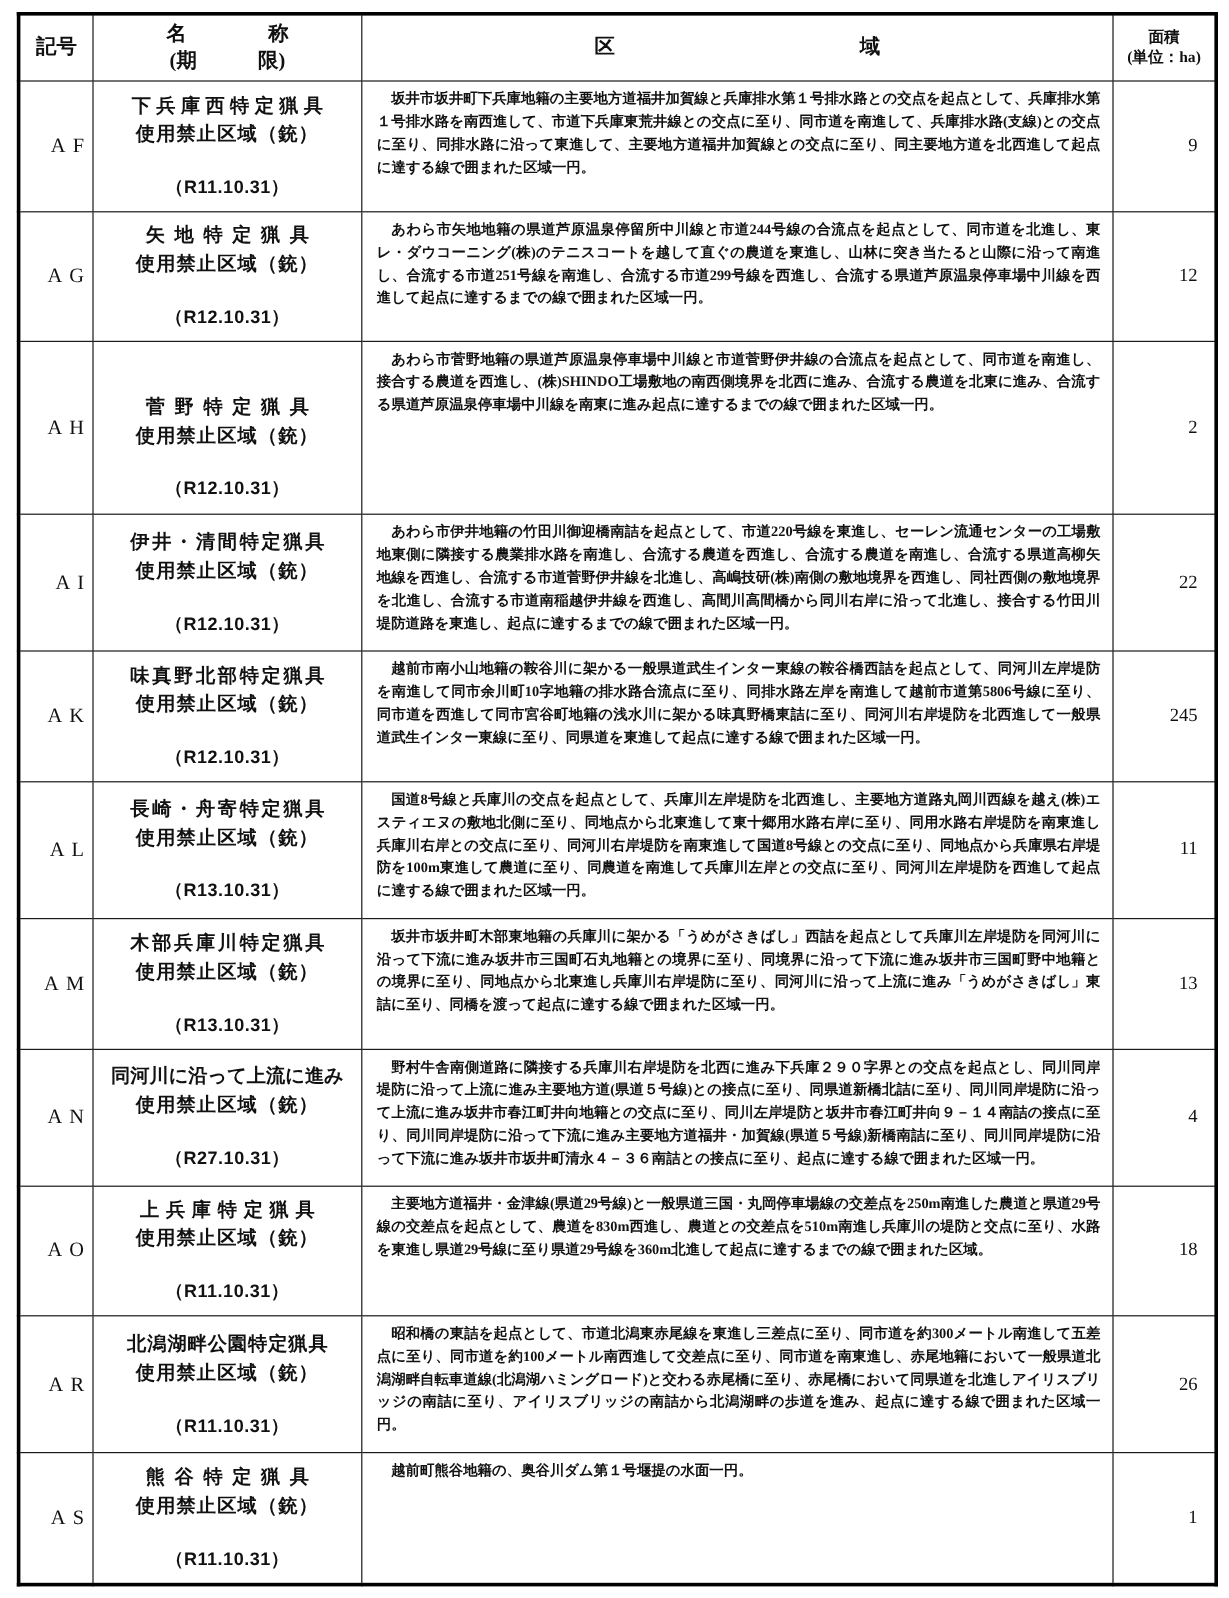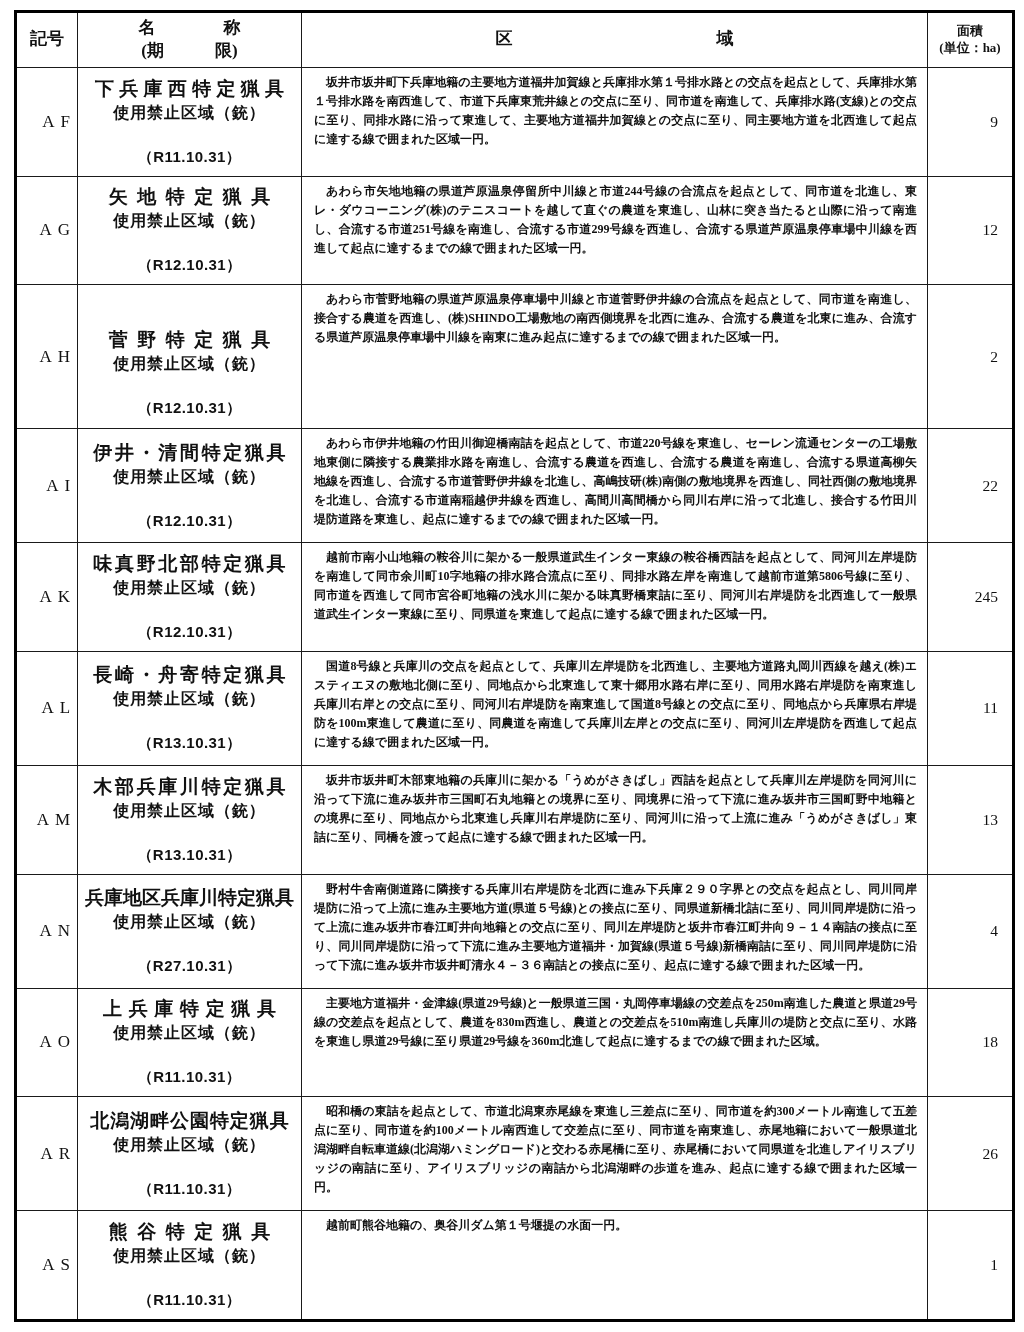--- a/index.html
+++ b/index.html
@@ -51,21 +51,21 @@
     letter-spacing: 0.35em;
     padding-left: 0.35em;
   }
   td.name {
     text-align: center;
     font-family: "Liberation Sans", sans-serif;
     font-weight: 600;
     padding: 4px 2px;
   }
   td.name .nm {
-    font-size: 19px;
+    font-size: 16px;
     line-height: 25px;
   }
   td.name .rs {
     font-size: 16px;
     line-height: 24px;
     letter-spacing: 0.06em;
   }
   td.name .pd {
     font-size: 15px;
     line-height: 23px;
@@ -188,21 +188,21 @@
       <div class="rs">使用禁止区域（銃）</div>
       <div class="pd">（R13.10.31）</div>
     </td>
     <td class="rg">坂井市坂井町木部東地籍の兵庫川に架かる「うめがさきばし」西詰を起点として兵庫川左岸堤防を同河川に沿って下流に進み坂井市三国町石丸地籍との境界に至り、同境界に沿って下流に進み坂井市三国町野中地籍との境界に至り、同地点から北東進し兵庫川右岸堤防に至り、同河川に沿って上流に進み「うめがさきばし」東詰に至り、同橋を渡って起点に達する線で囲まれた区域一円。</td>
     <td class="ar">13</td>
   </tr>
 
   <tr>
     <td class="sym">AN</td>
     <td class="name">
-      <div class="nm" style="letter-spacing: 0px; padding-left: 0px;">兵庫地区兵庫川特定猟具</div>
+      <div class="nm" style="letter-spacing: 0px; padding-left: 0px;">同河川に沿って上流に進み</div>
       <div class="rs">使用禁止区域（銃）</div>
       <div class="pd">（R27.10.31）</div>
     </td>
     <td class="rg">野村牛舎南側道路に隣接する兵庫川右岸堤防を北西に進み下兵庫２９０字界との交点を起点とし、同川同岸堤防に沿って上流に進み主要地方道(県道５号線)との接点に至り、同県道新橋北詰に至り、同川同岸堤防に沿って上流に進み坂井市春江町井向地籍との交点に至り、同川左岸堤防と坂井市春江町井向９－１４南詰の接点に至り、同川同岸堤防に沿って下流に進み主要地方道福井・加賀線(県道５号線)新橋南詰に至り、同川同岸堤防に沿って下流に進み坂井市坂井町清永４－３６南詰との接点に至り、起点に達する線で囲まれた区域一円。</td>
     <td class="ar">4</td>
   </tr>
 
   <tr>
     <td class="sym">AO</td>
     <td class="name">

